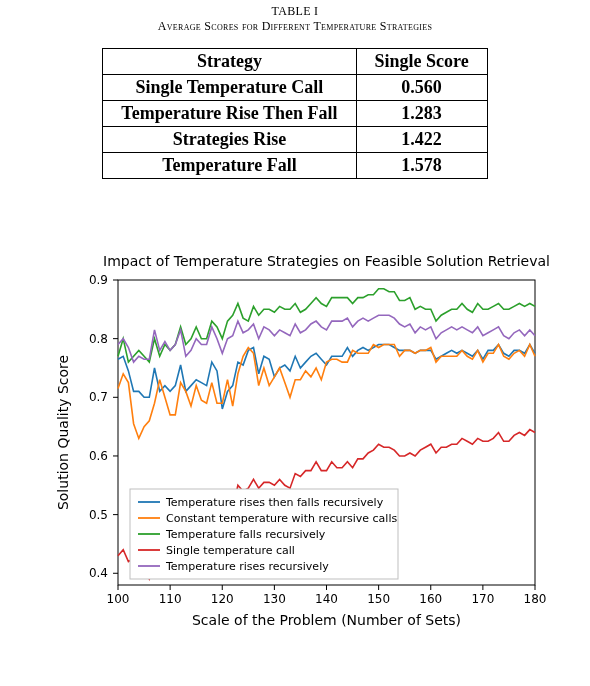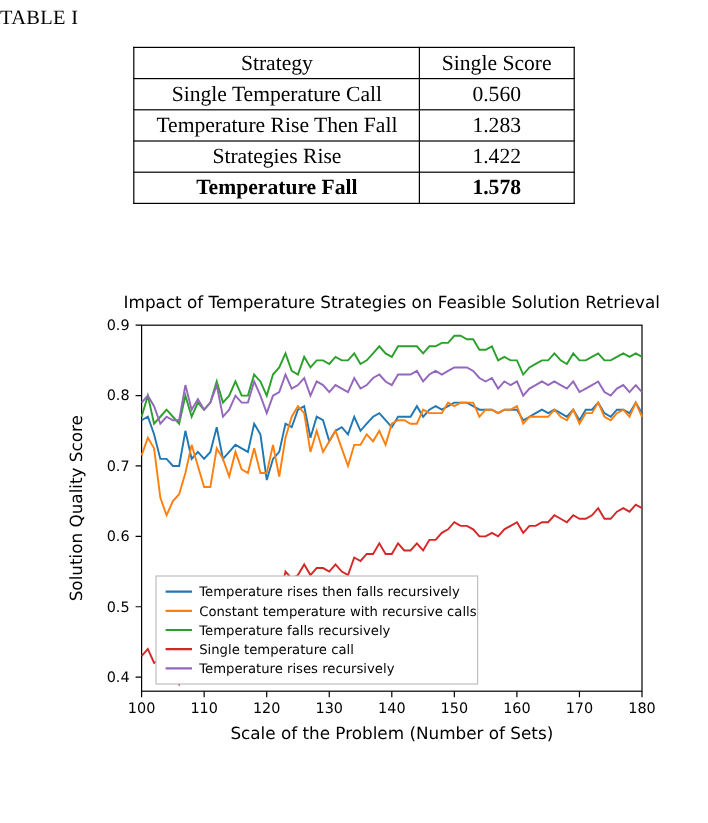--- a/index.html
+++ b/index.html
@@ -12,39 +12,39 @@
     color: #000;
   }
   .page {
     width: 590px;
     height: 686px;
     position: relative;
     box-sizing: border-box;
     padding-top: 0;
   }
   .caption-block {
-    text-align: left;
-    font-size: 17px;
+    text-align: center;
+    font-size: 12px;
     line-height: 1.25;
     font-variant: small-caps;
     letter-spacing: 0.3px;
     margin-top: 4px;
     margin-bottom: 14px;
   }
   table.strategy-table {
     border-collapse: collapse;
     margin: 0 auto;
     font-size: 18px;
   }
   table.strategy-table th,
   table.strategy-table td {
     border: 1px solid #000;
     padding: 2px 18px;
     text-align: center;
-    font-weight: normal;
+    font-weight: bold;
   }
   table.strategy-table .bold td {
     font-weight: bold;
   }
   .chart-wrap {
     margin-top: 71px;
     display: flex;
     justify-content: center;
   }
   svg.chart {
@@ -89,20 +89,21 @@
     fill: #000;
   }
 </style>
 </head>
 <body>
 
 <div class="page">
 
   <div class="caption-block">
     <div>TABLE I</div>
+    <div>Average Scores for Different Temperature Strategies</div>
   </div>
 
   <table class="strategy-table">
     <thead>
       <tr>
         <th>Strategy</th>
         <th>Single Score</th>
       </tr>
     </thead>
     <tbody id="table-body">

